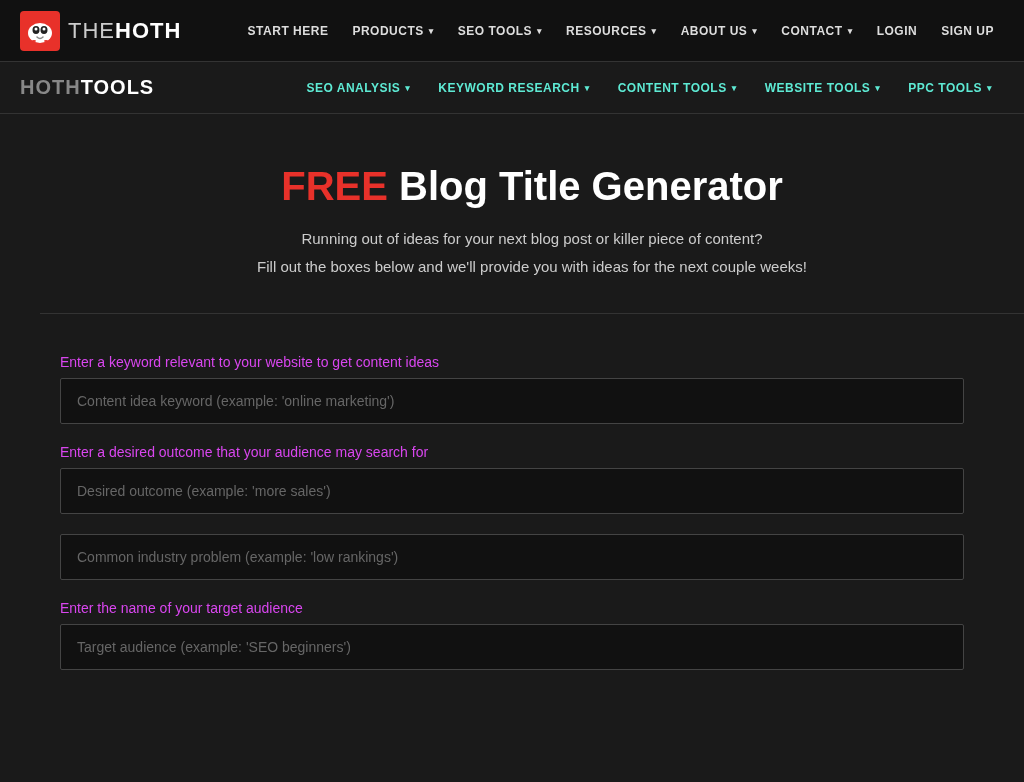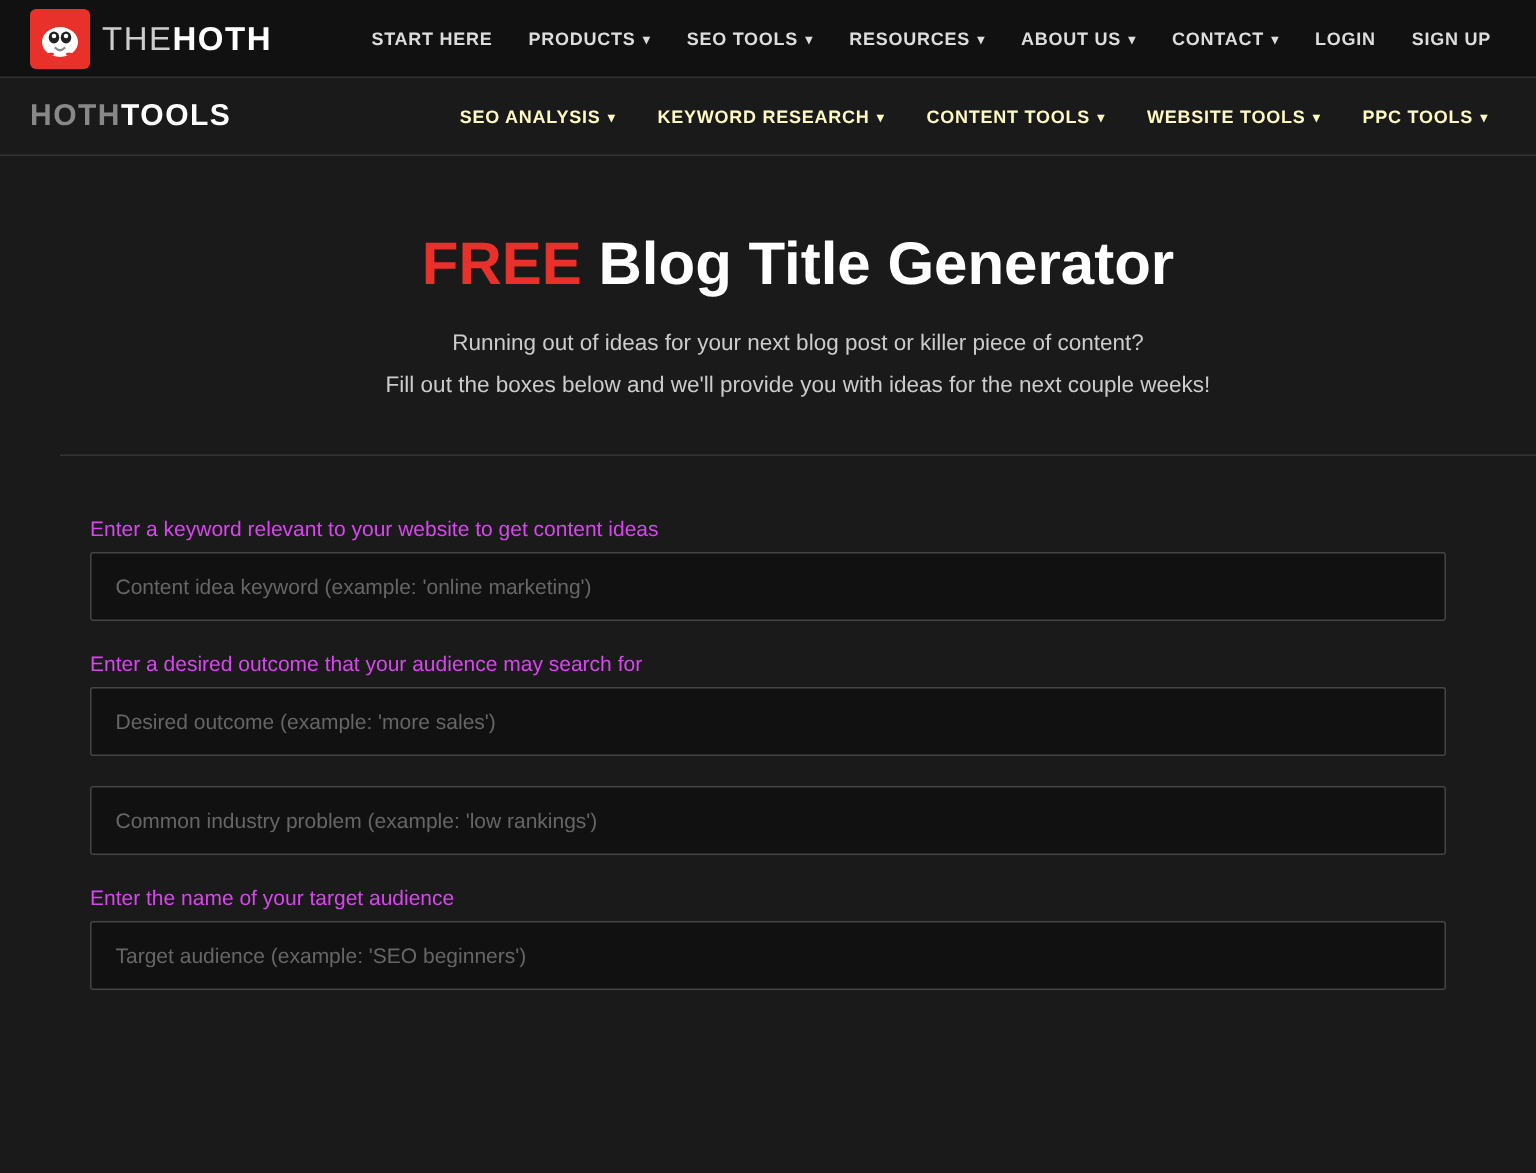--- a/index.html
+++ b/index.html
@@ -4,21 +4,21 @@
   <style>
     * { margin: 0; padding: 0; box-sizing: border-box; }
     body { font-family: Arial, sans-serif; background: #1a1a1a; color: #fff; width: 1024px; min-height: 782px; overflow-x: hidden; }
 
     
     .top-nav {
       background: #111;
       display: flex;
       align-items: center;
       padding: 0 20px;
-      height: 52px;
+      height: 62px;
       border-bottom: 1px solid #333;
     }
     .logo-area {
       display: flex;
       align-items: center;
       margin-right: 30px;
     }
     .logo-icon {
       width: 40px;
       height: 40px;
@@ -82,21 +82,21 @@
     .sub-nav-brand .hoth { color: #888; }
     .sub-nav-brand .tools { color: #ffffff; }
     .sub-nav-links {
       display: flex;
       align-items: center;
       list-style: none;
       gap: 4px;
       margin-left: auto;
     }
     .sub-nav-links li a {
-      color: #fef9c3;
+      color: #5eead4;
       text-decoration: none;
       font-size: 12px;
       font-weight: 600;
       letter-spacing: 0.5px;
       padding: 6px 12px;
       display: flex;
       align-items: center;
       gap: 3px;
       text-transform: uppercase;
       white-space: nowrap;

